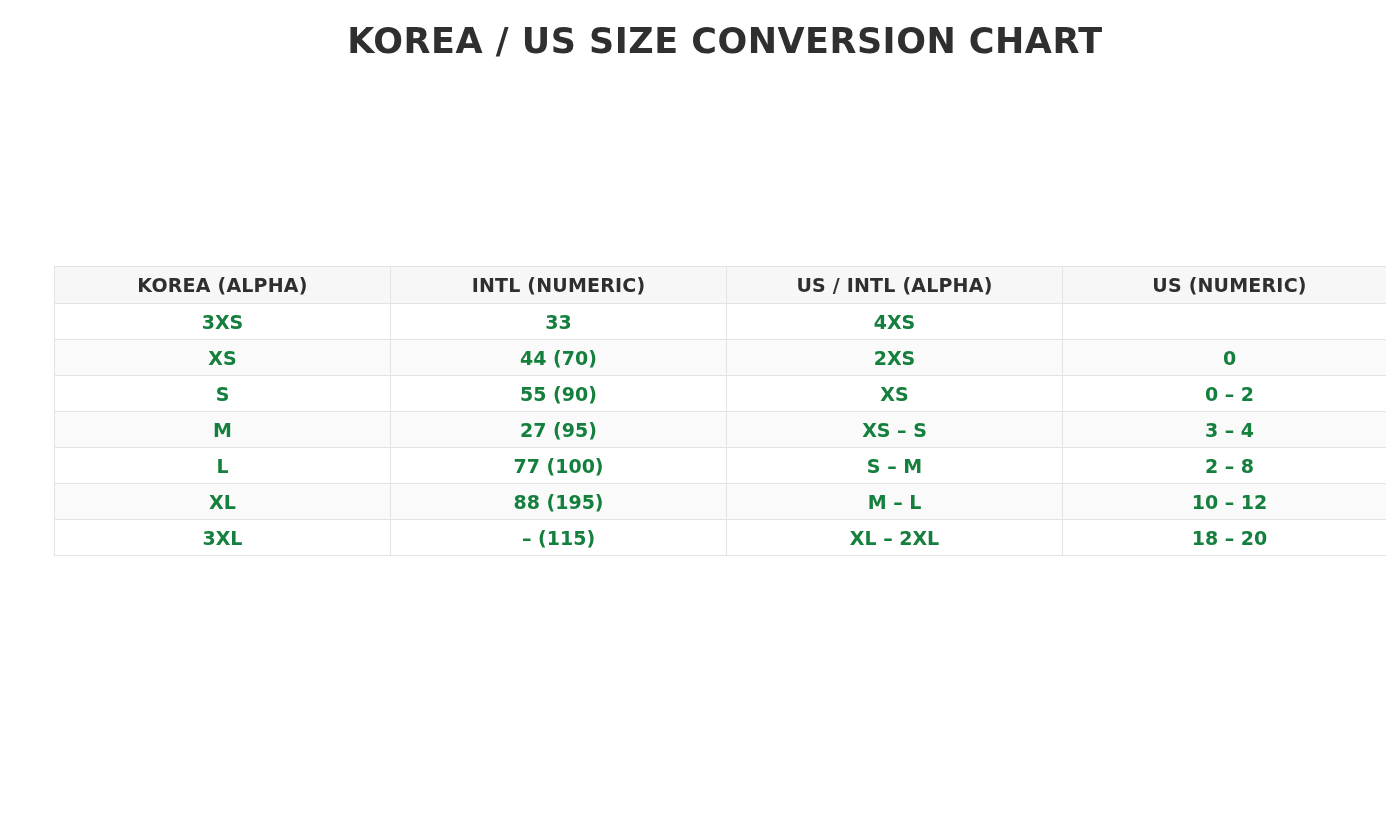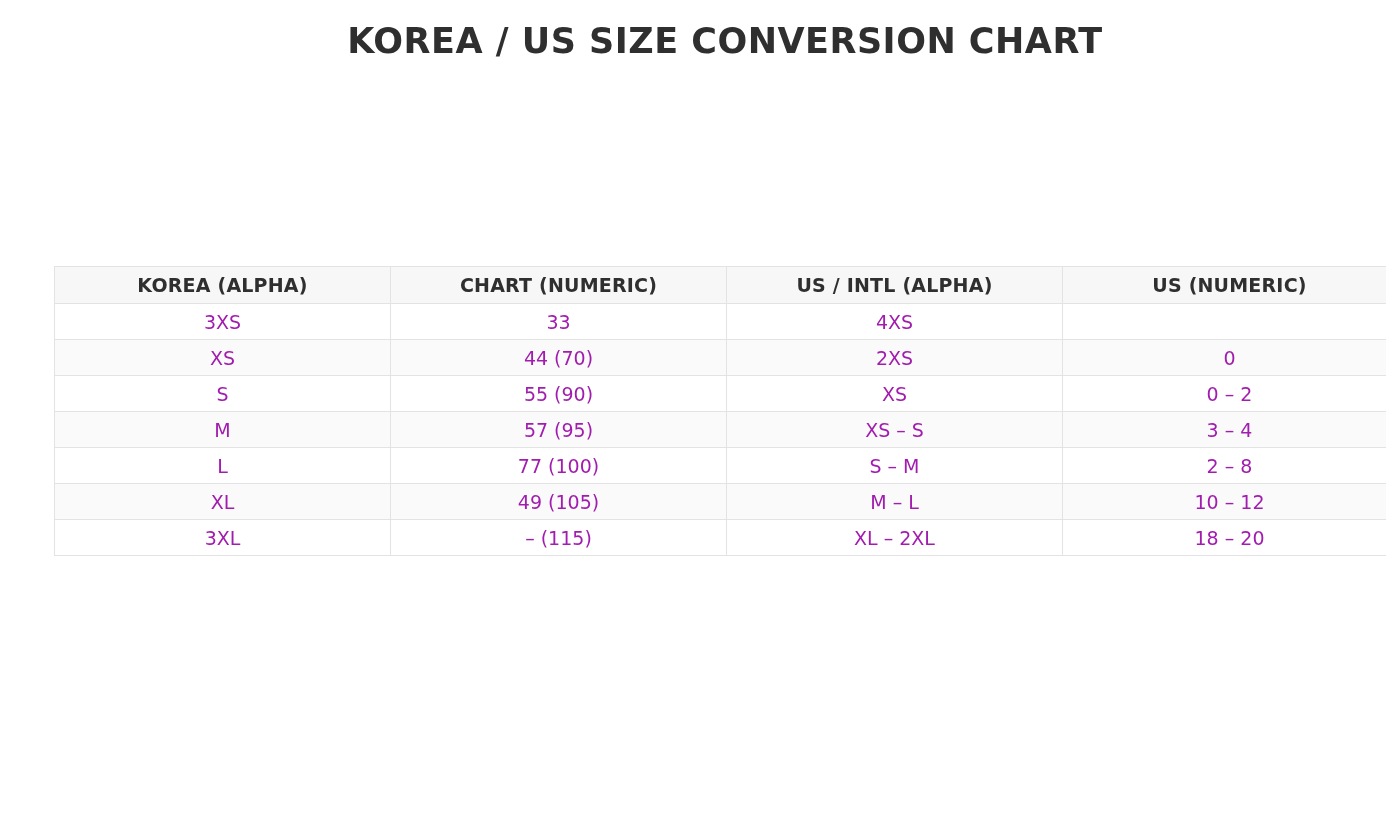--- a/index.html
+++ b/index.html
@@ -40,24 +40,24 @@
   table.size-chart {
     border-collapse: collapse;
     width: 100%;
     table-layout: fixed;
   }
   table.size-chart th,
   table.size-chart td {
     border: 1px solid #e3e3e3;
     text-align: center;
     font-size: 19px;
-    color: #a21caf;
+    color: #15803d;
     height: 35px;
     padding: 0;
-    font-weight: normal;
+    font-weight: bold;
     white-space: nowrap;
   }
   table.size-chart thead th {
     background: #f7f7f7;
     font-weight: bold;
     font-size: 19px;
     color: #2f2f2f;
     height: 36px;
     letter-spacing: 0.2px;
   }
@@ -83,21 +83,21 @@
     <table class="size-chart">
       <colgroup>
         <col class="c0">
         <col class="c1">
         <col class="c2">
         <col class="c3">
       </colgroup>
       <thead>
         <tr>
           <th>KOREA (ALPHA)</th>
-          <th>CHART (NUMERIC)</th>
+          <th>INTL (NUMERIC)</th>
           <th>US / INTL (ALPHA)</th>
           <th>US (NUMERIC)</th>
         </tr>
       </thead>
       <tbody>
         <tr>
           <td>3XS</td>
           <td>33</td>
           <td>4XS</td>
           <td></td>
@@ -109,33 +109,33 @@
           <td>0</td>
         </tr>
         <tr>
           <td>S</td>
           <td>55 (90)</td>
           <td>XS</td>
           <td>0 – 2</td>
         </tr>
         <tr>
           <td>M</td>
-          <td>57 (95)</td>
+          <td>27 (95)</td>
           <td>XS – S</td>
           <td>3 – 4</td>
         </tr>
         <tr>
           <td>L</td>
           <td>77 (100)</td>
           <td>S – M</td>
           <td>2 – 8</td>
         </tr>
         <tr>
           <td>XL</td>
-          <td>49 (105)</td>
+          <td>88 (195)</td>
           <td>M – L</td>
           <td>10 – 12</td>
         </tr>
         <tr>
           <td>3XL</td>
           <td>– (115)</td>
           <td>XL – 2XL</td>
           <td>18 – 20</td>
         </tr>
       </tbody>

